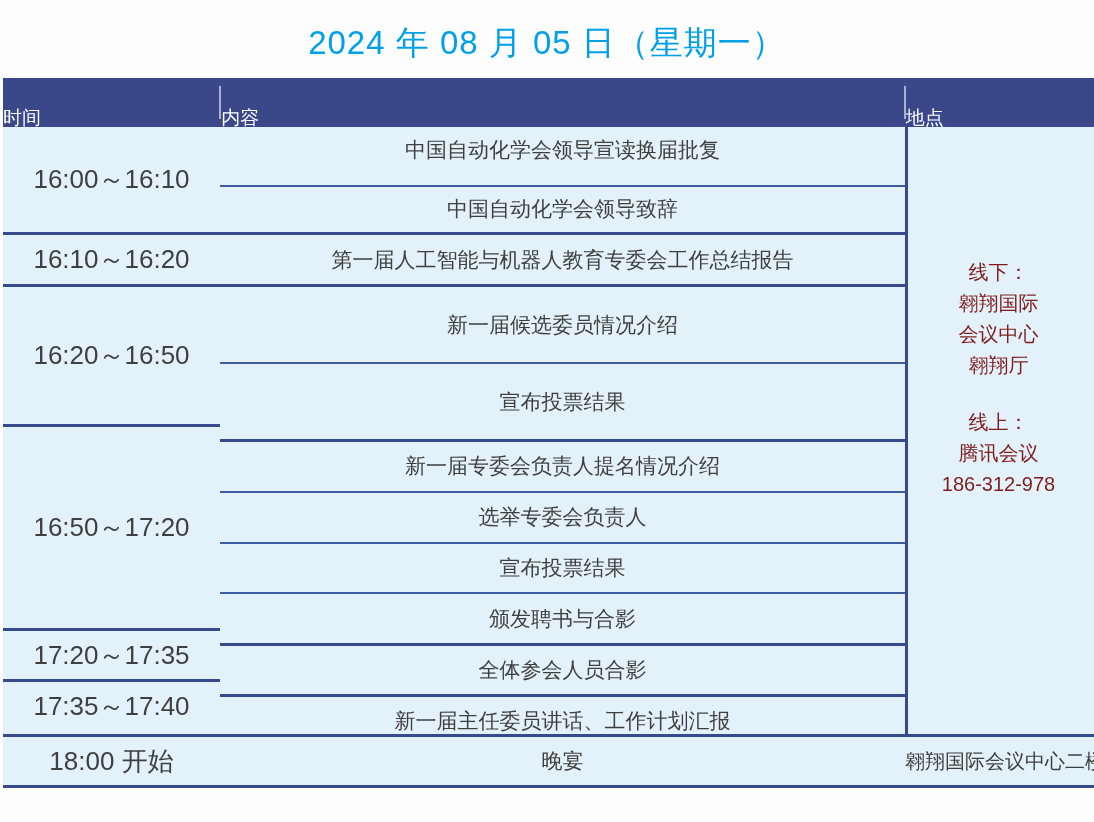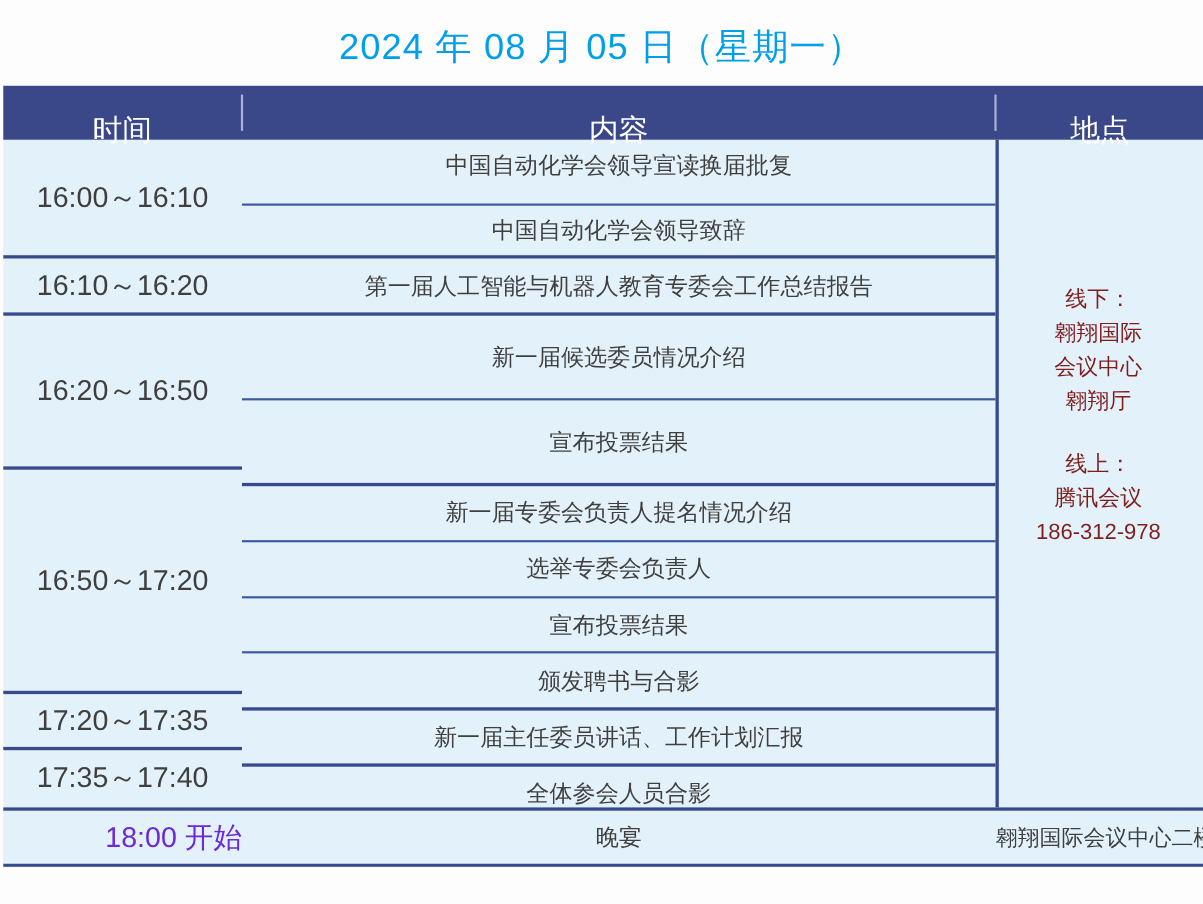--- a/index.html
+++ b/index.html
@@ -45,22 +45,22 @@
   
   .thead {
     position: relative;
     height: 49px;
     background: #3a4789;
     display: flex;
     align-items: center;
   }
   .th {
     color: #ffffff;
-    font-size: 27px;
-    text-align: center;
+    font-size: 19px;
+    text-align: left;
     white-space: nowrap;
     margin-top: 30px;
   }
   .th-time   { width: 217px; }
   .th-content{ width: 685px; }
   .th-place  { width: 189px; }
   .hdiv {
     width: 2px;
     height: 33px;
     background: #aab0d8;
@@ -134,23 +134,23 @@
     left: 0; bottom: 0;
     width: 1091px;
     height: 51px;
     border-top: 3px solid #374a8c;
     background: #e3f2fa;
     display: flex;
     align-items: center;
   }
   .lastrow .lr-time {
     width: 217px;
-    text-align: right;
+    text-align: center;
     font-size: 26px;
-    color: #6d28d9;
+    color: #404040;
     white-space: nowrap;
   }
   .lastrow .lr-content {
     width: 685px;
     text-align: center;
     font-size: 21px;
     color: #3f3f3f;
     white-space: nowrap;
   }
   .lastrow .lr-place {
@@ -201,24 +201,24 @@
           <div class="item">新一届候选委员情况介绍</div>
           <div class="item">宣布投票结果</div>
         </div>
         <div class="grp" style="height:204px;">
           <div class="item">新一届专委会负责人提名情况介绍</div>
           <div class="item">选举专委会负责人</div>
           <div class="item">宣布投票结果</div>
           <div class="item">颁发聘书与合影</div>
         </div>
         <div class="grp" style="height:51px;">
+          <div class="item">全体参会人员合影</div>
+        </div>
+        <div class="grp" style="height:51px;">
           <div class="item">新一届主任委员讲话、工作计划汇报</div>
-        </div>
-        <div class="grp" style="height:51px;">
-          <div class="item">全体参会人员合影</div>
         </div>
       </div>
 
       <div class="col-place">
         <div class="place-main" style="top:130px;">
           <div>线下：</div>
           <div>翱翔国际</div>
           <div>会议中心</div>
           <div>翱翔厅</div>
         </div>

